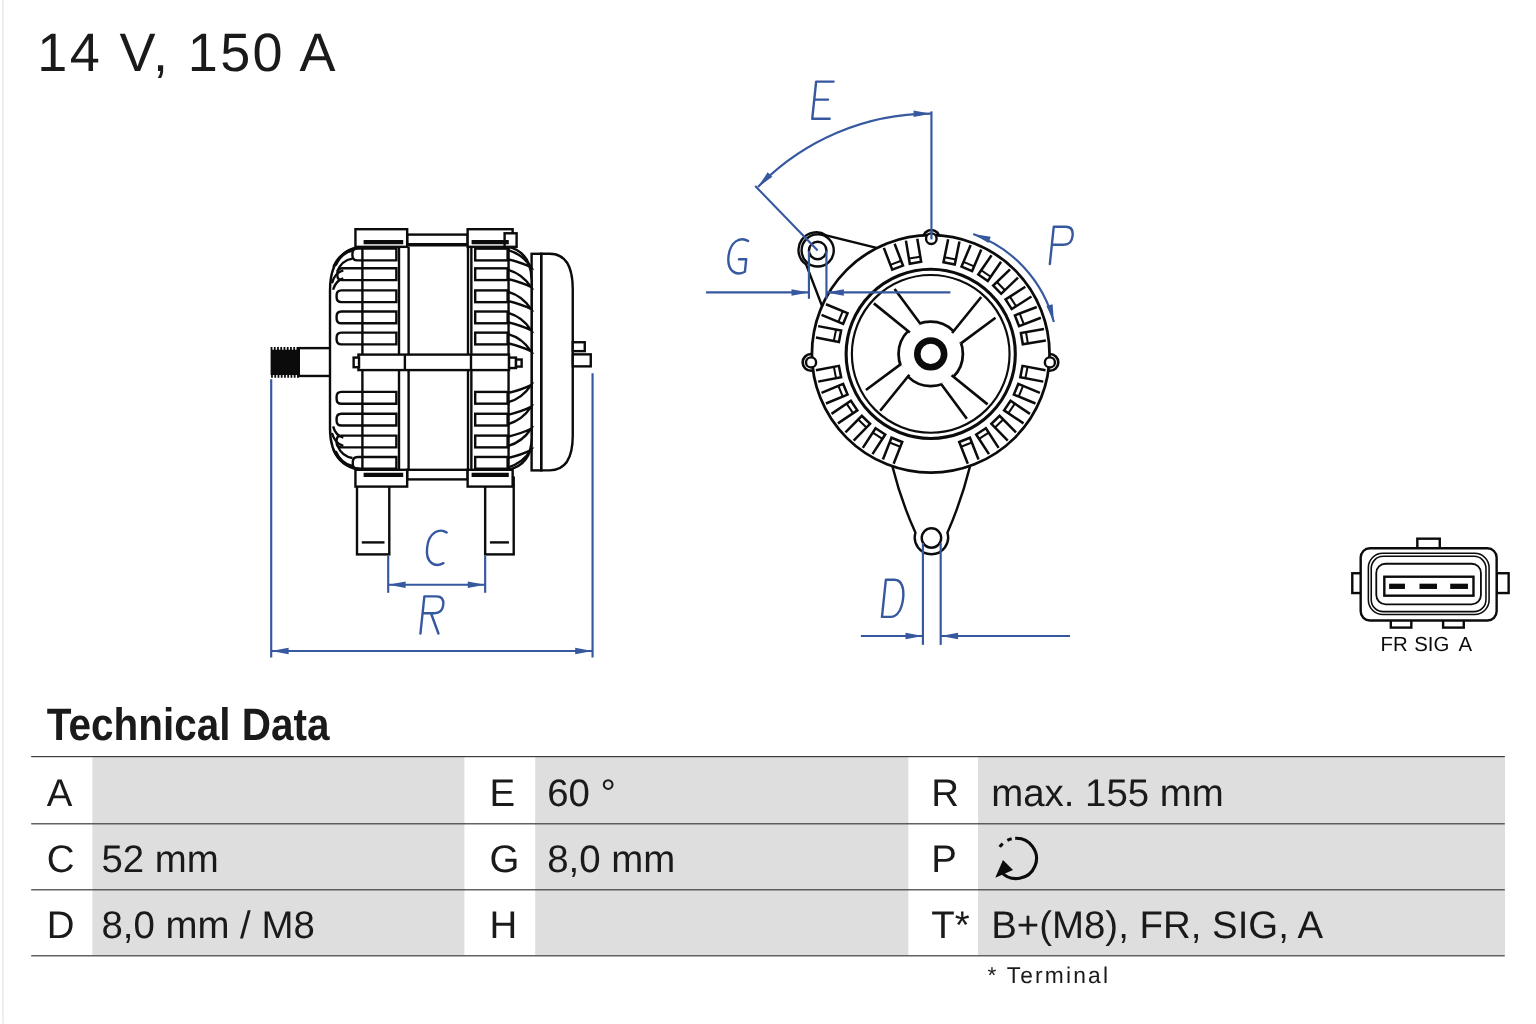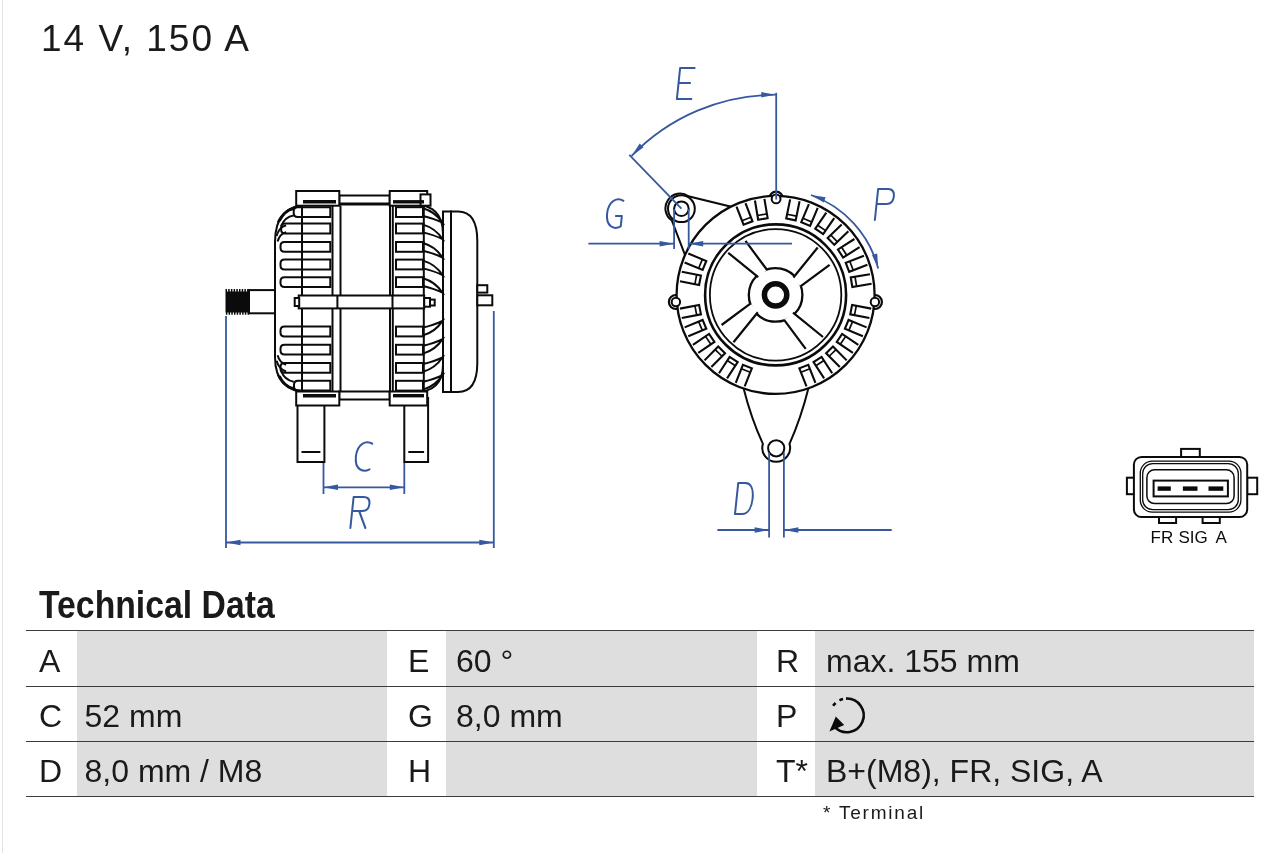--- a/index.html
+++ b/index.html
@@ -1,20 +1,20 @@
 <!DOCTYPE html>
 <html><head><meta charset="utf-8">
 <style>
   html,body { margin:0; padding:0; background:#ffffff; width:1280px; height:853px; overflow:hidden; }
   body { font-family:"Liberation Sans", sans-serif; color:#1a1a1a; position:relative; -webkit-font-smoothing:antialiased; }
   .abs { position:absolute; white-space:nowrap; transform:translateZ(0); }
 </style></head>
 <body>
 <div class="abs" style="left:2px; top:0; width:1px; height:853px; background:#e3e3e3;"></div>
-<div class="abs" style="left:41px; top:18px; font-size:37px; letter-spacing:2px;">14 V, 150 A</div>
+<div class="abs" style="left:31px; top:18px; font-size:45px; letter-spacing:2px;">14 V, 150 A</div>
 <svg class="abs" style="left:0; top:0;" width="1280" height="853" viewBox="0 0 1280 853">
 <rect x="297.5" y="398" width="26.9" height="64" stroke="#0b0b0b" stroke-width="2" fill="white"></rect>
 <line x1="301.5" y1="452" x2="320.4" y2="452" stroke="#0b0b0b" stroke-width="2" fill="none"></line>
 <rect x="404.3" y="398" width="23.8" height="64" stroke="#0b0b0b" stroke-width="2" fill="white"></rect>
 <line x1="408.3" y1="452" x2="424.1" y2="452" stroke="#0b0b0b" stroke-width="2" fill="none"></line>
 <path d="M 451 211.5 L 458 211.5 Q 477.3 211.5 477.3 241 L 477.3 363 Q 477.3 392 458 392 L 451 392 Z" stroke="#0b0b0b" stroke-width="2" fill="white"></path>
 <rect x="443" y="211.5" width="8" height="180.5" stroke="#0b0b0b" stroke-width="2" fill="white"></rect>
 <rect x="477.3" y="285.2" width="10" height="7.4" stroke="#0b0b0b" stroke-width="2" fill="white"></rect>
 <rect x="477.3" y="295.3" width="15" height="10" stroke="#0b0b0b" stroke-width="2" fill="white"></rect>
 <rect x="249" y="290.1" width="27.5" height="23.2" stroke="#0b0b0b" stroke-width="2" fill="white"></rect>

